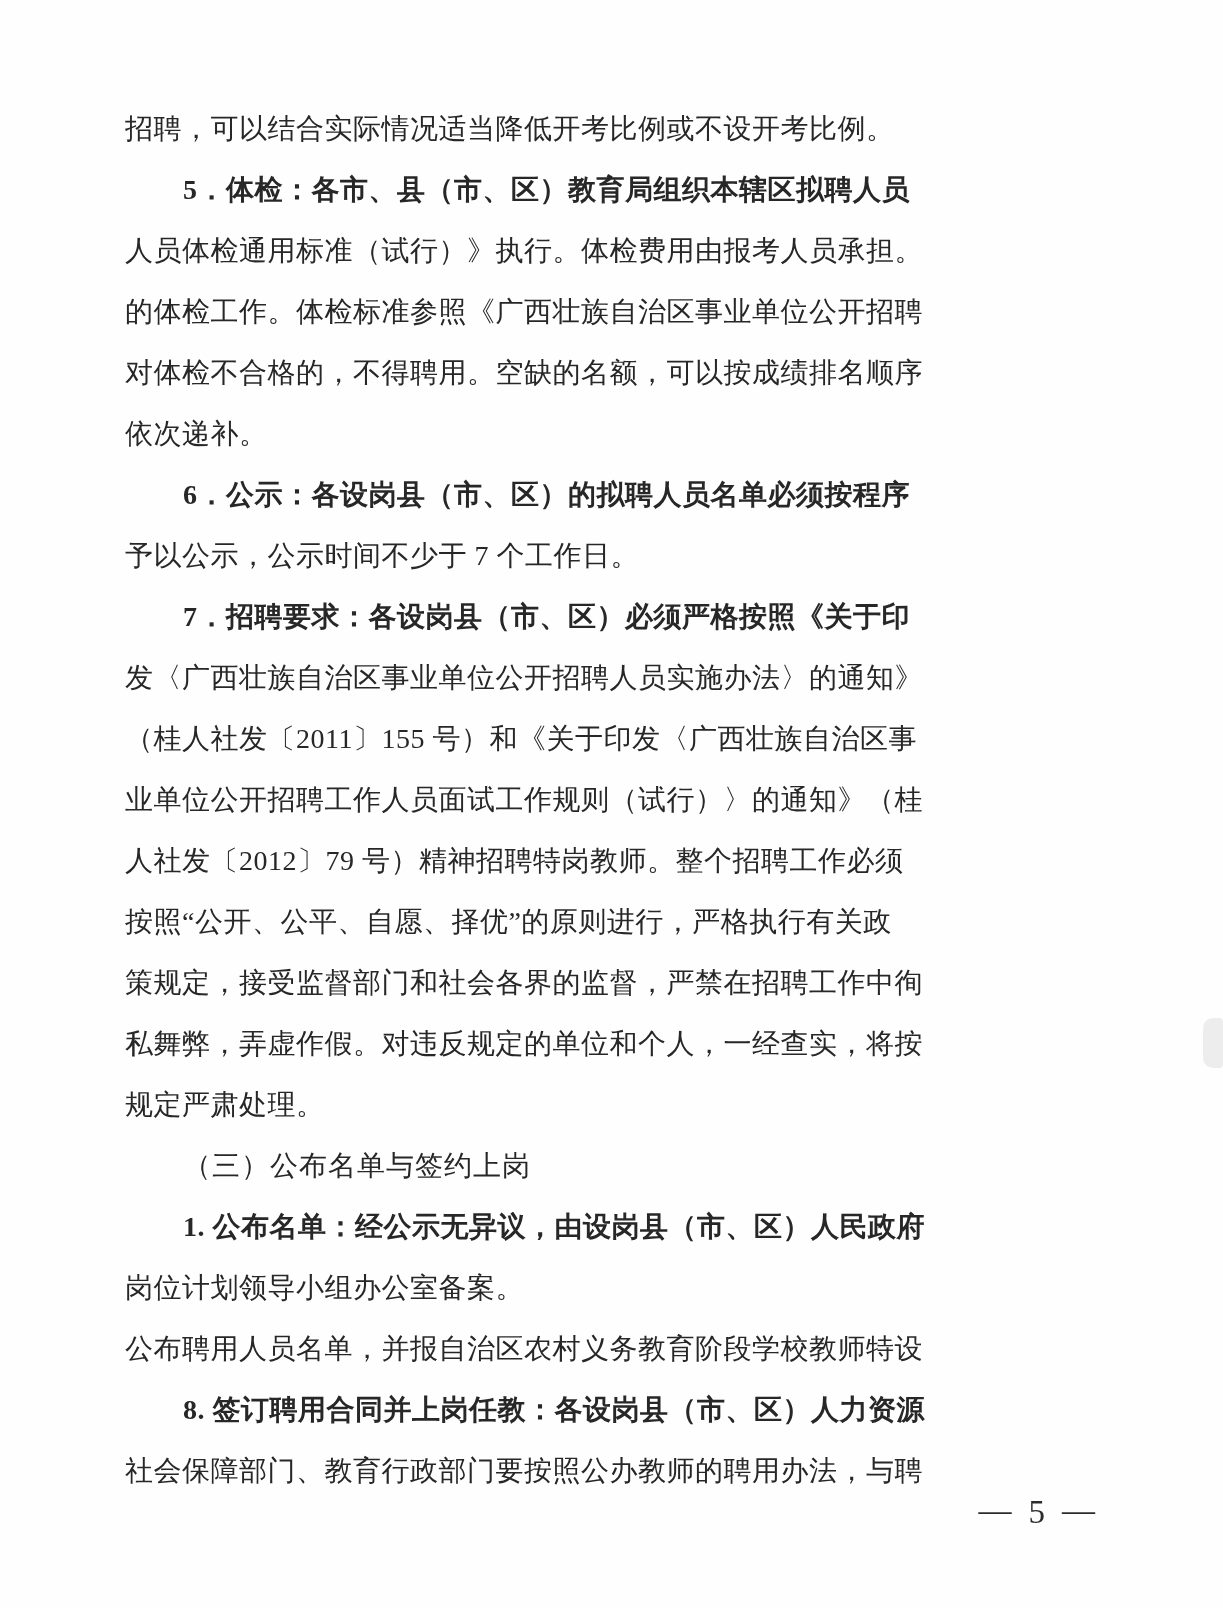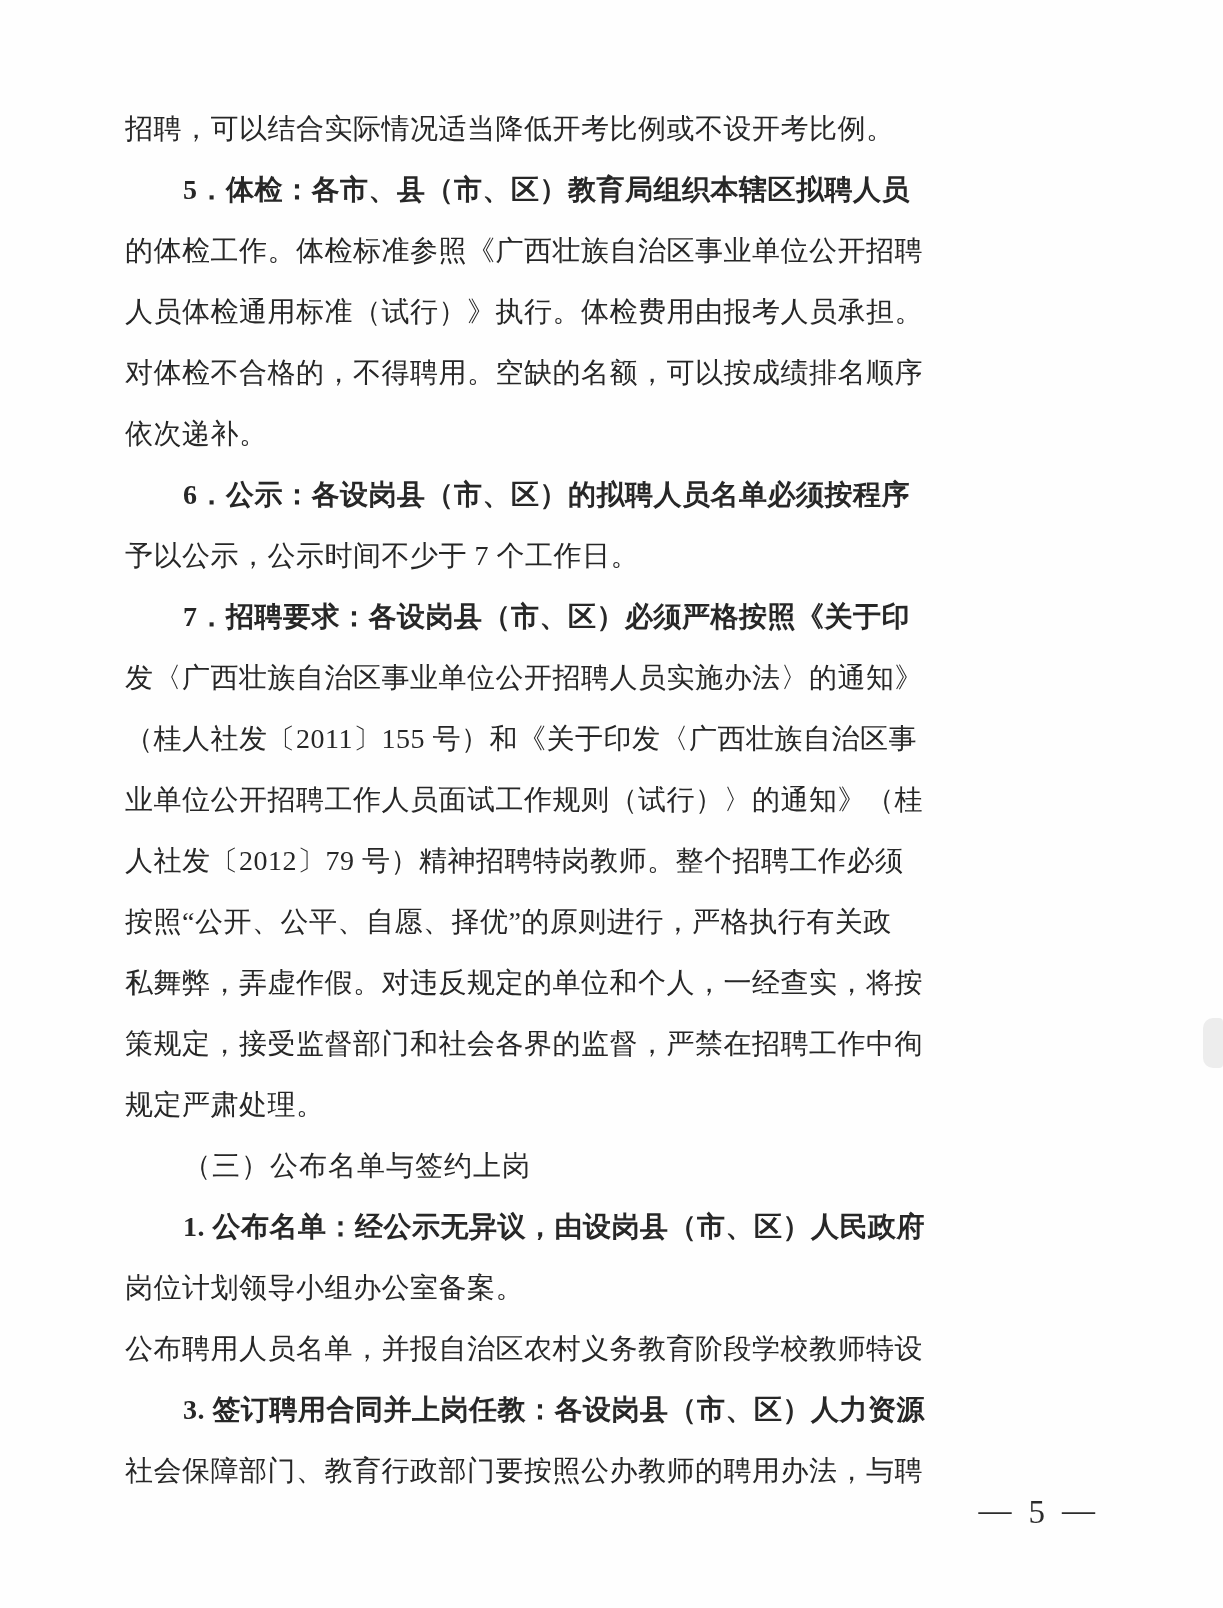--- a/index.html
+++ b/index.html
@@ -75,50 +75,50 @@
 
 <div class="page">
 
   <div class="doc-content">
 
   <div class="para">
         <div class="line">招聘，可以结合实际情况适当降低开考比例或不设开考比例。</div>
       </div>
       <div class="para">
         <div class="line indent">5．体检：各市、县（市、区）教育局组织本辖区拟聘人员</div>
+        <div class="line">人员体检通用标准（试行）》执行。体检费用由报考人员承担。</div>
         <div class="line">的体检工作。体检标准参照《广西壮族自治区事业单位公开招聘</div>
-        <div class="line">人员体检通用标准（试行）》执行。体检费用由报考人员承担。</div>
         <div class="line">对体检不合格的，不得聘用。空缺的名额，可以按成绩排名顺序</div>
         <div class="line">依次递补。</div>
       </div>
       <div class="para">
         <div class="line indent">6．公示：各设岗县（市、区）的拟聘人员名单必须按程序</div>
         <div class="line">予以公示，公示时间不少于 7 个工作日。</div>
       </div>
       <div class="para">
         <div class="line indent">7．招聘要求：各设岗县（市、区）必须严格按照《关于印</div>
         <div class="line">发〈广西壮族自治区事业单位公开招聘人员实施办法〉的通知》</div>
         <div class="line">（桂人社发〔2011〕155 号）和《关于印发〈广西壮族自治区事</div>
         <div class="line">业单位公开招聘工作人员面试工作规则（试行）〉的通知》（桂</div>
         <div class="line">人社发〔2012〕79 号）精神招聘特岗教师。整个招聘工作必须</div>
         <div class="line">按照“公开、公平、自愿、择优”的原则进行，严格执行有关政</div>
+        <div class="line">策规定，接受监督部门和社会各界的监督，严禁在招聘工作中徇</div>
         <div class="line">私舞弊，弄虚作假。对违反规定的单位和个人，一经查实，将按</div>
-        <div class="line">策规定，接受监督部门和社会各界的监督，严禁在招聘工作中徇</div>
         <div class="line">规定严肃处理。</div>
       </div>
       <div class="para heading">
         <div class="line indent">（三）公布名单与签约上岗</div>
       </div>
       <div class="para">
         <div class="line indent">1. 公布名单：经公示无异议，由设岗县（市、区）人民政府</div>
         <div class="line">岗位计划领导小组办公室备案。</div>
         <div class="line">公布聘用人员名单，并报自治区农村义务教育阶段学校教师特设</div>
       </div>
       <div class="para">
-        <div class="line indent">3. 签订聘用合同并上岗任教：各设岗县（市、区）人力资源</div>
+        <div class="line indent">8. 签订聘用合同并上岗任教：各设岗县（市、区）人力资源</div>
         <div class="line">社会保障部门、教育行政部门要按照公办教师的聘用办法，与聘</div>
       </div>
     </div>
 
   <div class="page-footer">
     <span class="dash">—</span>
     <span class="num">5</span>
     <span class="dash">—</span>
   </div>
 

